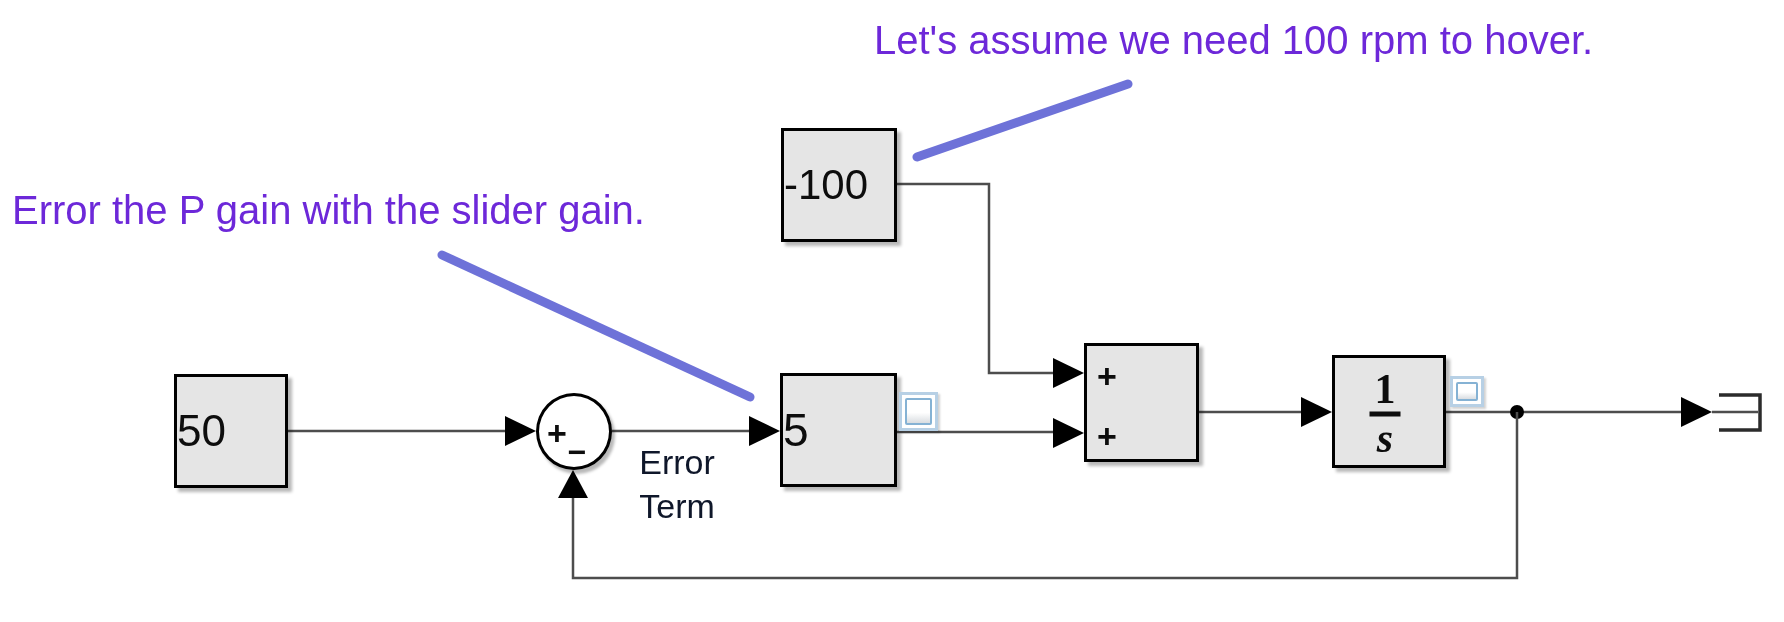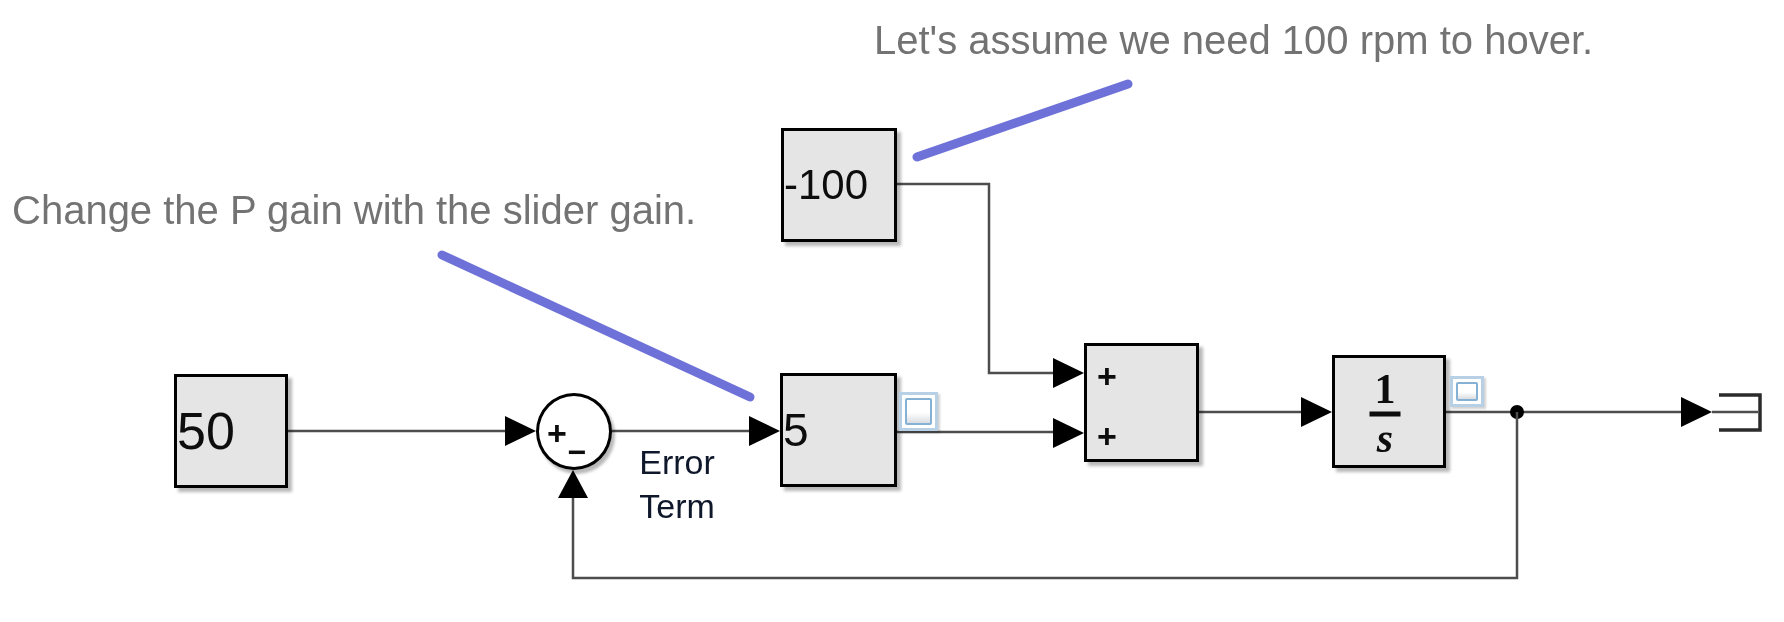--- a/index.html
+++ b/index.html
@@ -14,35 +14,35 @@
   }
   .wires-layer {
     position: absolute;
     left: 0; top: 0;
     width: 1784px; height: 622px;
   }
   .note {
     position: absolute;
     font-size: 40px;
     line-height: 48px;
-    color: #737373;
+    color: #6d28d9;
     white-space: nowrap;
   }
   .block {
     position: absolute;
     background: #e5e5e5;
     border: 3px solid #000000;
     box-shadow: 4px 4px 3px rgba(0,0,0,0.28);
     box-sizing: border-box;
     display: flex;
     align-items: center;
     justify-content: flex-start;
   }
   .block-value {
-    font-size: 52px;
+    font-size: 44px;
     color: #0d0d0d;
     line-height: 1;
   }
   .sum-circle {
     position: absolute;
     left: 536px; top: 393px;
     width: 76px; height: 77px;
     background: #ffffff;
     border: 3px solid #000000;
     border-radius: 50%;
@@ -147,21 +147,21 @@
       <path d="M1517,412 V578 H573 V498" fill="none" stroke-width="2.5" stroke="#4D4D4D"></path>
       <polygon points="573,470 558,498 588,498" fill="#000000"></polygon>
     </g>
 
     <g>
       <path d="M1719,395 H1760 V430 H1719" fill="none" stroke-width="3.5" stroke="#2B2B2B"></path>
     </g>
   </svg>
 
   <div class="note" style="left:874px; top:16px;">Let's assume we need 100 rpm to hover.</div>
-  <div class="note" style="left:12px; top:186px;">Change the P gain with the slider gain.</div>
+  <div class="note" style="left:12px; top:186px;">Error the P gain with the slider gain.</div>
 
   <div class="block" style="left:174px; top:374px; width:114px; height:114px;">
     <span class="block-value">50</span>
   </div>
 
   <div class="block" style="left:781px; top:128px; width:116px; height:114px;">
     <span class="block-value" style="font-size:42px;">-100</span>
   </div>
 
   <div class="sum-circle">

